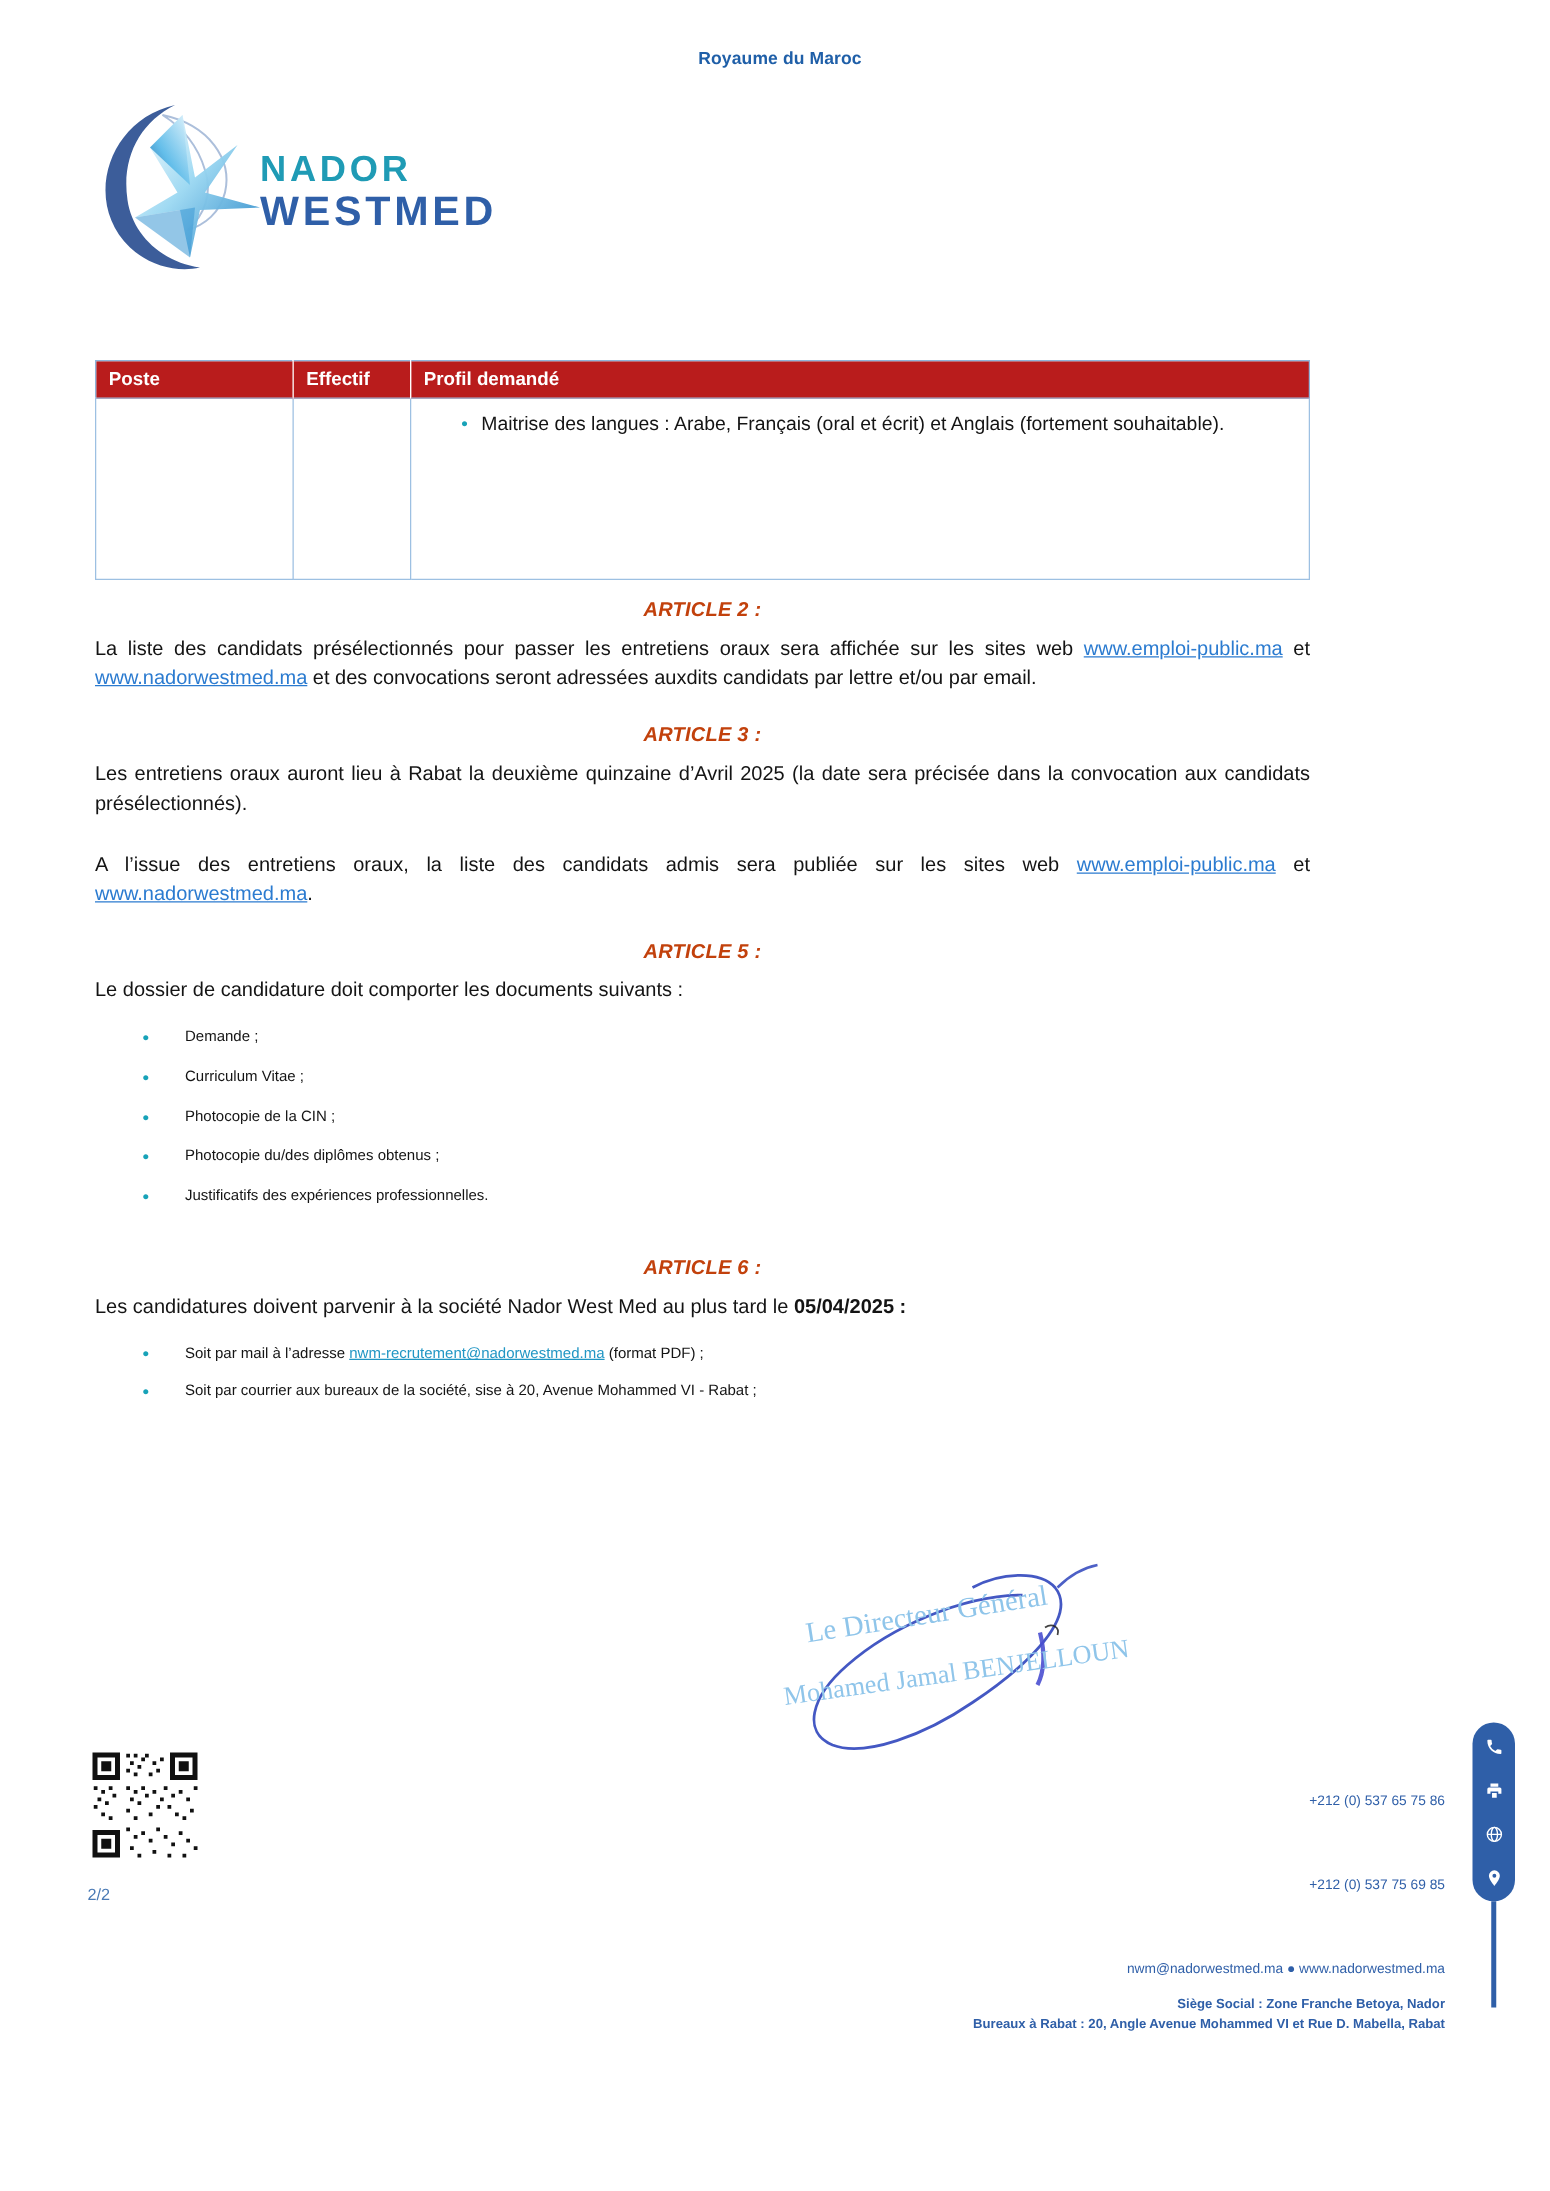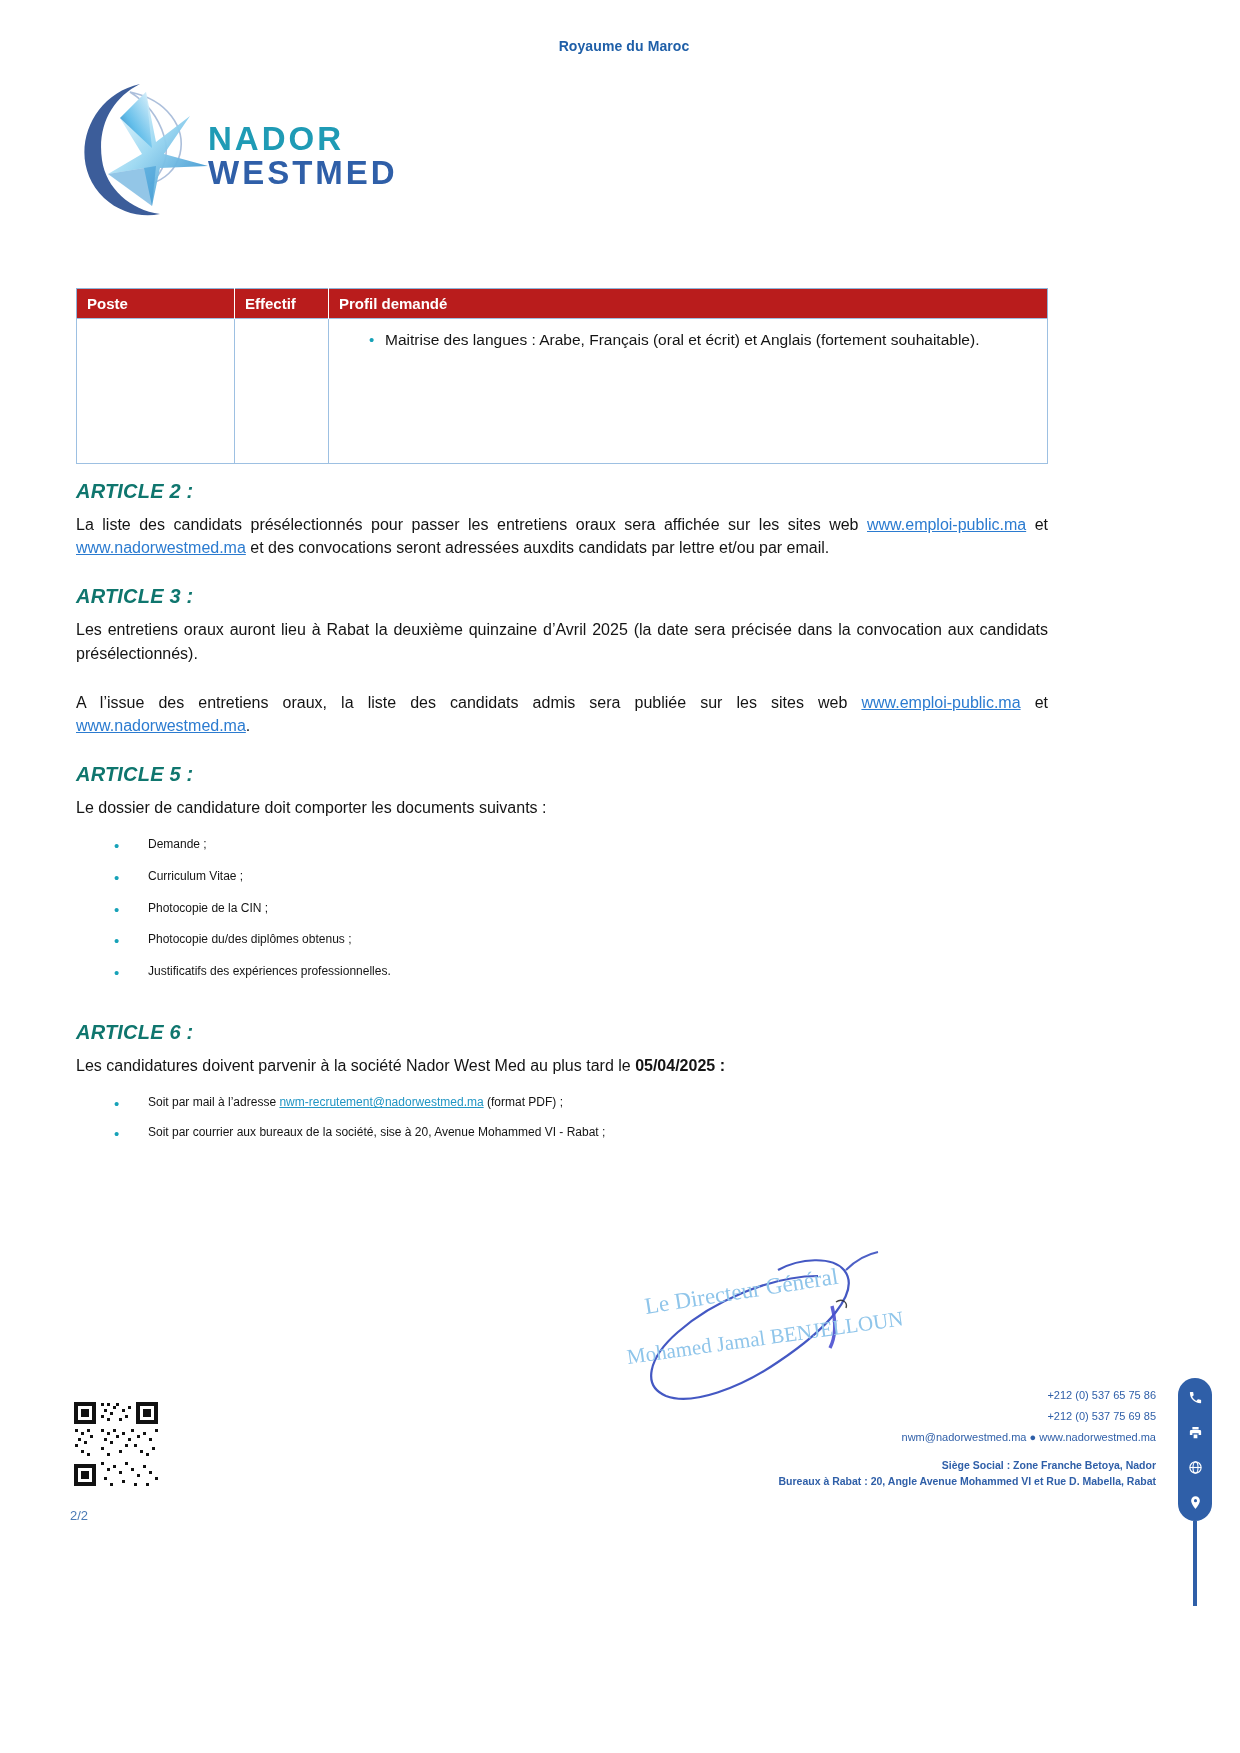--- a/index.html
+++ b/index.html
@@ -22,21 +22,21 @@
     text-align: center;
     font-size: 14px;
     font-weight: bold;
     color: #1f5fa8;
     letter-spacing: .1px;
   }
   .logo-wrap { position: absolute; top: 70px; left: 68px; width: 300px; height: 160px; }
   .logo-svg { position:absolute; top:0; left:0; }
   .logo-text { position:absolute; left:140px; top:52px; line-height: 1.02; }
   .logo-nador {
-    font-size: 33px; font-weight: bold; letter-spacing: 3px;
+    font-size: 29px; font-weight: bold; letter-spacing: 3px;
     color: #1f9bb5; font-family:"Liberation Sans", sans-serif;
   }
   .logo-westmed {
     font-size: 33px; font-weight: bold; letter-spacing: 3px;
     color: #2f5fa8; font-family:"Liberation Sans", sans-serif;
   }
 
   
   .tbl {
     position:absolute; left:76px; top:288px; width:972px;
@@ -60,22 +60,22 @@
     display:flex; gap:0px; font-size:15.5px; line-height:1.42; color:#141414;
   }
   .profil-bullet .dot {
     color:#17a2b8; font-size:15px; flex:0 0 auto; width:44px; text-align:left; padding-left:28px;
   }
   .profil-bullet .txt { flex:1 1 auto; text-align: justify; padding-right: 6px; }
 
   
   .content { position:absolute; left:76px; top:480px; width:972px; }
   .art-head {
-    font-size:20px; font-weight:bold; font-style:italic; color:#0f766e;
-    margin: 0 0 10px 0; letter-spacing:.2px;
+    font-size:16px; font-weight:bold; font-style:italic; color:#c2410c;
+    margin: 0 0 10px 0; letter-spacing:.2px;text-align:center;
   }
   .art-body {
     font-size:16px; line-height:1.45; color:#141414; text-align: justify;
     margin: 0 0 26px 0;
   }
   .art-body.last { margin-bottom: 18px; }
   .lnk { color:#2b7bd0; text-decoration: underline; }
   .lnk.cy { color:#2196c4; }
   b.dt { font-weight:bold; }
 
@@ -94,21 +94,21 @@
 
   
   .qr { position:absolute; left:70px; top:1398px; width:92px; height:92px; }
 
   
   .footer {
     position:absolute; right:84px; top:1385px; width:560px;
     text-align:right; color:#2f5fa8; font-size:11px; line-height:1.9;
     font-family:"Liberation Sans", sans-serif;
   }
-  .footer .row { white-space: nowrap; }
+  .footer .row { white-space: nowrap; margin-top: 46px; }
   .footer .addr { margin-top:9px; font-weight:bold; font-size:10.5px; line-height:1.55; }
   .footer .sep { color:#2f5fa8; }
 
   
   .rail { position:absolute; right:28px; top:1378px; width:34px; }
   .rail .pill {
     width:34px; border-radius:17px; background:#2f5fa8; padding:6px 0 6px 0;
     display:flex; flex-direction:column; align-items:center; gap:9px;
   }
   .rail .ic {

